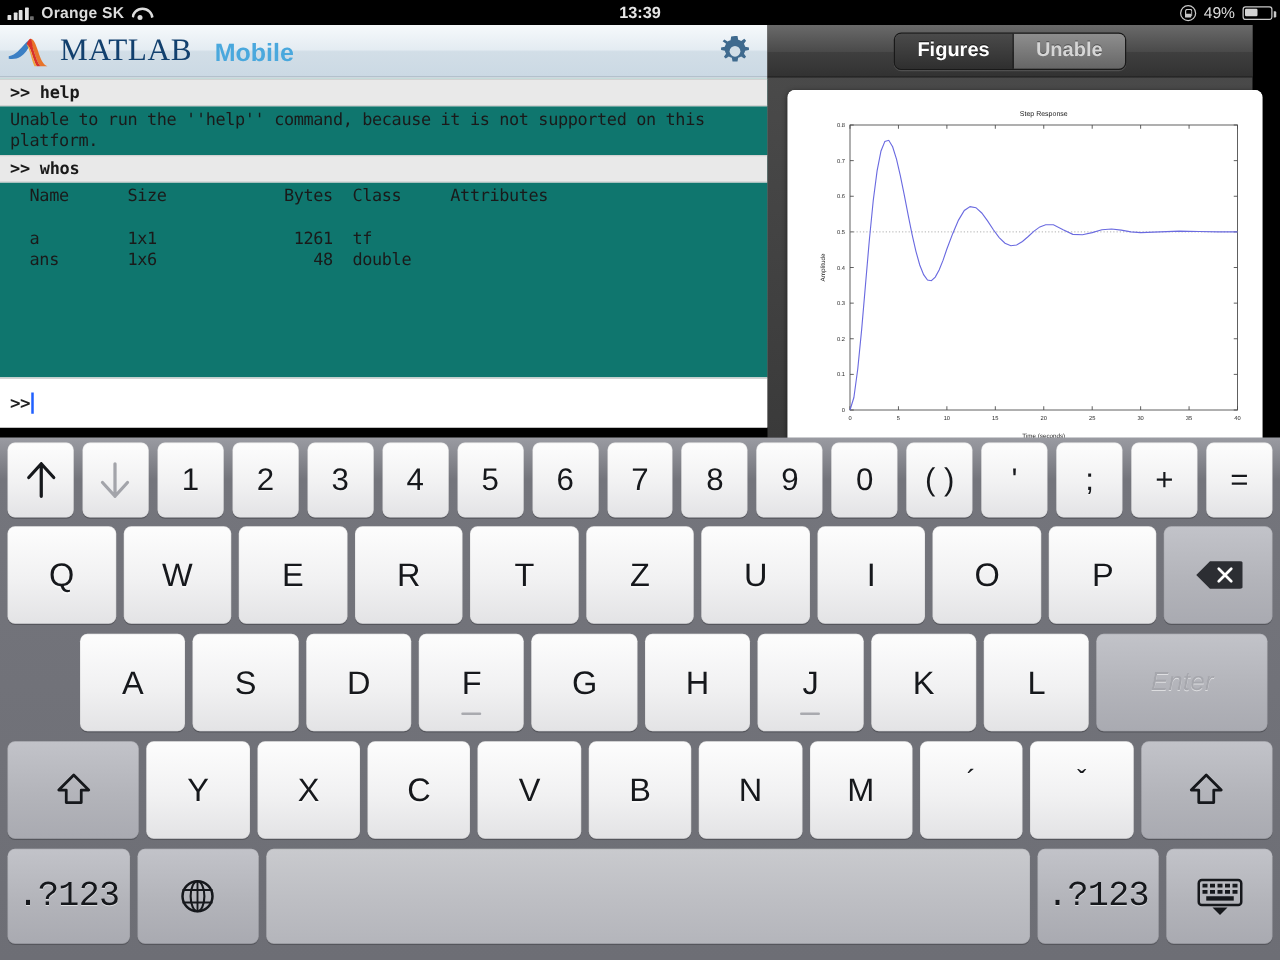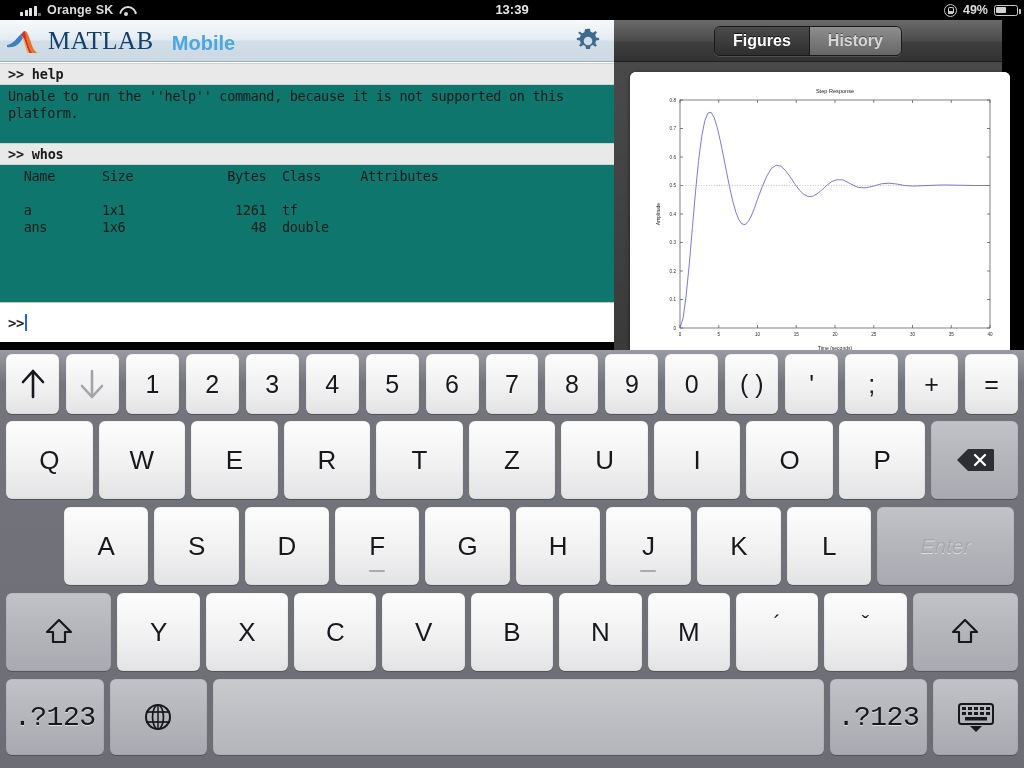--- a/index.html
+++ b/index.html
@@ -12,21 +12,21 @@
   #screen { position: relative; width: 1024px; height: 768px; }
 
   
   .statusbar {
     position: absolute; top: 0; left: 0;
     width: 1024px; height: 20px;
     background: #000; color: #d4d4d4;
     font-size: 12px; font-weight: bold;
     display: flex; align-items: center;
   }
-  .sb-left { display: flex; align-items: center; gap: 6px; padding-left: 20px; text-align: right; }
+  .sb-left { display: flex; align-items: center; gap: 6px; padding-left: 6px; text-align: right; }
   .sb-carrier { font-size: 12.5px; letter-spacing: .2px; color: #dcdcdc; }
   .sig-bars { display: flex; align-items: flex-end; gap: 1.5px; height: 11px; }
   .sig-bars i { display:block; width: 3px; background: #e2e2e2; border-radius: .5px; }
   .sig-bars i:nth-child(1){height:4px}
   .sig-bars i:nth-child(2){height:6px}
   .sig-bars i:nth-child(3){height:8px}
   .sig-bars i:nth-child(4){height:10px}
   .sig-bars i:nth-child(5){height:3px;background:#6d6d6d}
   .wifi { position: relative; width: 14px; height: 11px; }
   .wifi::before{
@@ -49,21 +49,21 @@
   .rot-lock { position:relative; width:13px; height:13px; border:1.5px solid #c9c9c9; border-radius:50%; }
   .rot-lock::before{
     content:""; position:absolute; left:3.2px; top:2.6px;
     width:4px; height:5px; border:1.3px solid #c9c9c9; border-bottom:none;
     border-radius:2px 2px 0 0;
   }
   .rot-lock::after{
     content:""; position:absolute; left:2.6px; top:6.4px; width:5.5px; height:3.6px;
     background:#c9c9c9; border-radius:.5px;
   }
-  .batt-pct { font-size: 12.5px; font-weight: bold; color:#dcdcdc; }
+  .batt-pct { font-size: 12.5px; font-weight: normal; color:#dcdcdc; }
   .batt { position:relative; width:24px; height:11px; border:1.4px solid #c9c9c9; border-radius:2.5px; }
   .batt::after{ content:""; position:absolute; right:-3.5px; top:3px; width:2px; height:5px; background:#c9c9c9; border-radius:0 1px 1px 0;}
   .batt-fill { position:absolute; left:1.3px; top:1.3px; bottom:1.3px; width:45%; background:#d4d4d4; border-radius:1px; }
 
   
   .app { position: absolute; top: 20px; left: 0; width: 1024px; height: 330px; }
 
   
   .left-pane { position:absolute; left:0; top:0; width: 614px; height: 322px; background:#fff; }
   .ml-header {
@@ -91,21 +91,21 @@
   .cmd-window {
     position:absolute; top: 43px; left:0; right:0; bottom: 40px;
     background:#0f766e; overflow:hidden;
     font-family: "DejaVu Sans Mono", "Liberation Mono", monospace;
     font-size: 13.5px; color:#1a1a1a;
   }
   .cmd-echo {
     background:#e9e9e9; border-top:1px solid #d2d2d2; border-bottom:1px solid #d2d2d2;
     padding: 2px 8px; font-weight: bold; letter-spacing:-.2px;
   }
-  .cmd-out { padding: 3px 8px 20px 8px; white-space: pre; line-height: 1.28; letter-spacing:-.3px;}
+  .cmd-out { padding: 3px 8px 1px 8px; white-space: pre; line-height: 1.28; letter-spacing:-.3px;}
   .cmd-out.wrap { white-space: pre-wrap; }
   .input-bar {
     position:absolute; left:0; right:0; bottom:0; height: 40px;
     background:#fff; border-top:1px solid #c6c6c6;
     display:flex; align-items:center; padding-left: 8px;
     font-family:"DejaVu Sans Mono","Liberation Mono", monospace; font-size: 14px;
   }
   .prompt { font-weight:bold; color:#222; letter-spacing:-.5px; }
   .caret { display:inline-block; width:2px; height:17px; background:#2060ff; margin-left:1px; }
 
@@ -241,21 +241,21 @@
         <span class="prompt">&gt;&gt;</span>
         <span></span>
         <span class="caret"></span>
       </div>
     </div>
 
     <div class="right-pane">
       <div class="seg-wrap">
         <div class="seg">
           <div class="seg-btn active">Figures</div>
-          <div class="seg-btn inactive">History</div>
+          <div class="seg-btn inactive">Unable</div>
         </div>
       </div>
 
       <div class="fig-card">
         <svg class="fig-svg" viewBox="0 0 380 288">
           <rect x="0" y="0" width="380" height="288" fill="#ffffff"></rect>
 
           <rect id="plotbox" x="50" y="28" width="310" height="228" fill="none" stroke="#4a4a4a" stroke-width="0.7"></rect>
           <g id="ticks-x" stroke="#4a4a4a" stroke-width="0.7">
               <line x1="50" x2="50" y1="256" y2="253"></line>

